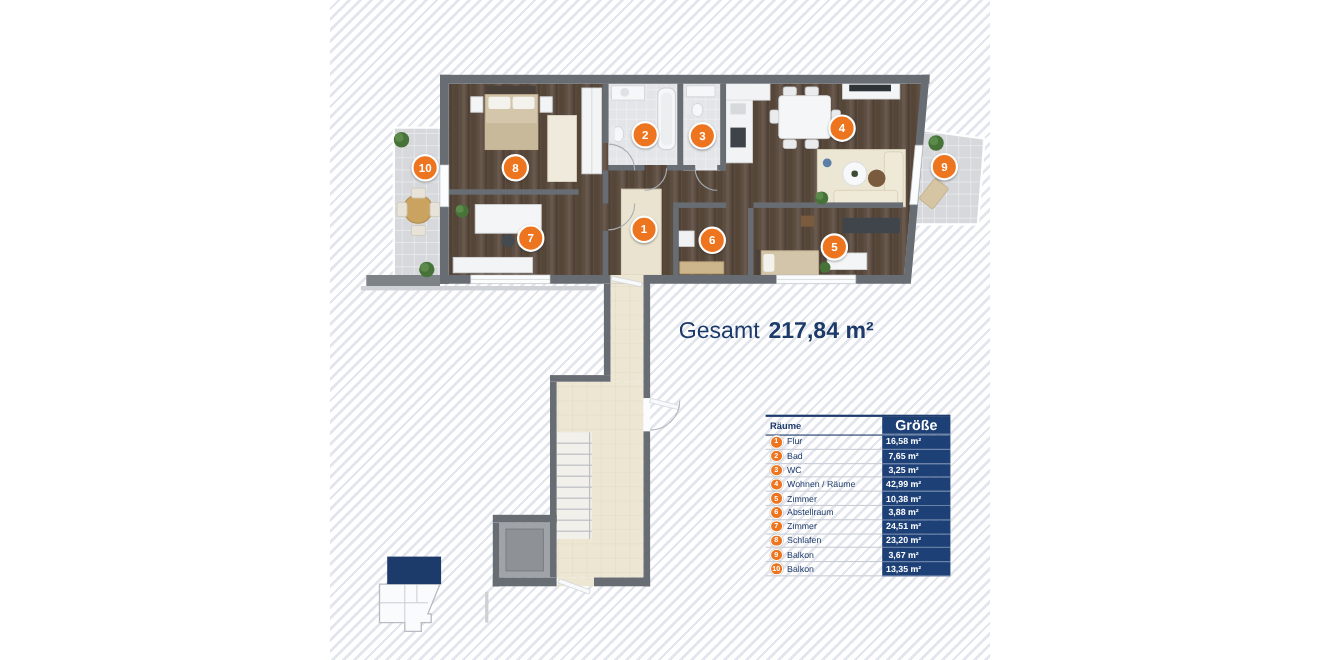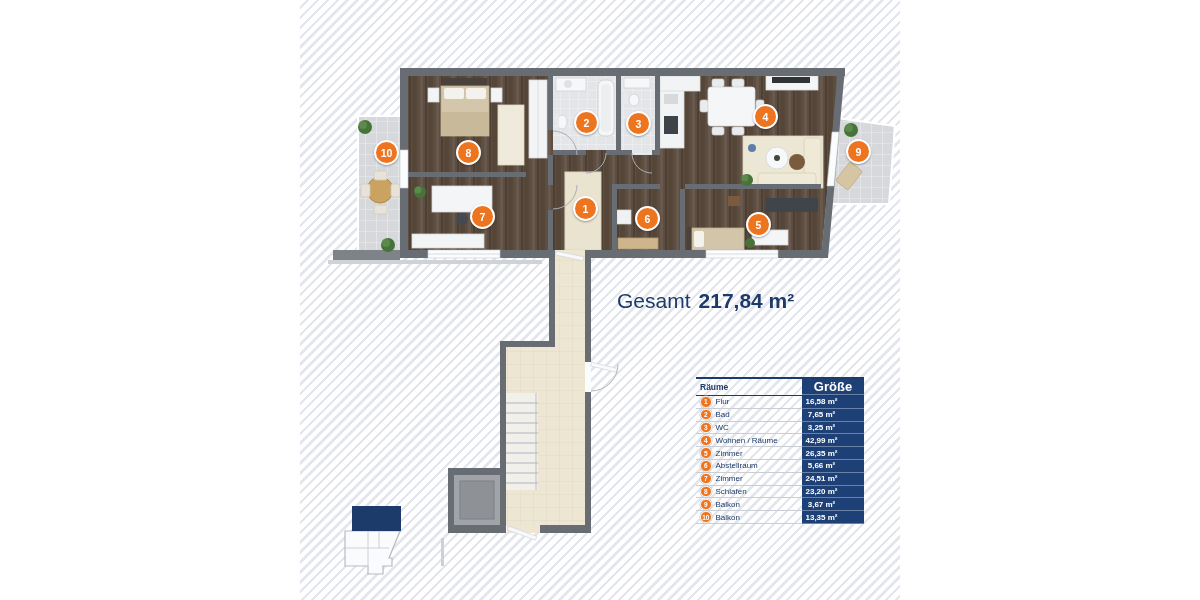--- a/index.html
+++ b/index.html
@@ -297,30 +297,30 @@
       <div class="tright">
           <span>42,99 m²</span>
         </div>
     </div>
     <div class="trow">
       <div class="tleft">
           <span class="tnum">5</span>
           <span class="tname">Zimmer</span>
         </div>
       <div class="tright">
-          <span>26,35 m²</span>
+          <span>10,38 m²</span>
         </div>
     </div>
     <div class="trow">
       <div class="tleft">
           <span class="tnum">6</span>
           <span class="tname">Abstellraum</span>
         </div>
       <div class="tright">
-          <span>5,66 m²</span>
+          <span>3,88 m²</span>
         </div>
     </div>
     <div class="trow">
       <div class="tleft">
           <span class="tnum">7</span>
           <span class="tname">Zimmer</span>
         </div>
       <div class="tright">
           <span>24,51 m²</span>
         </div>

